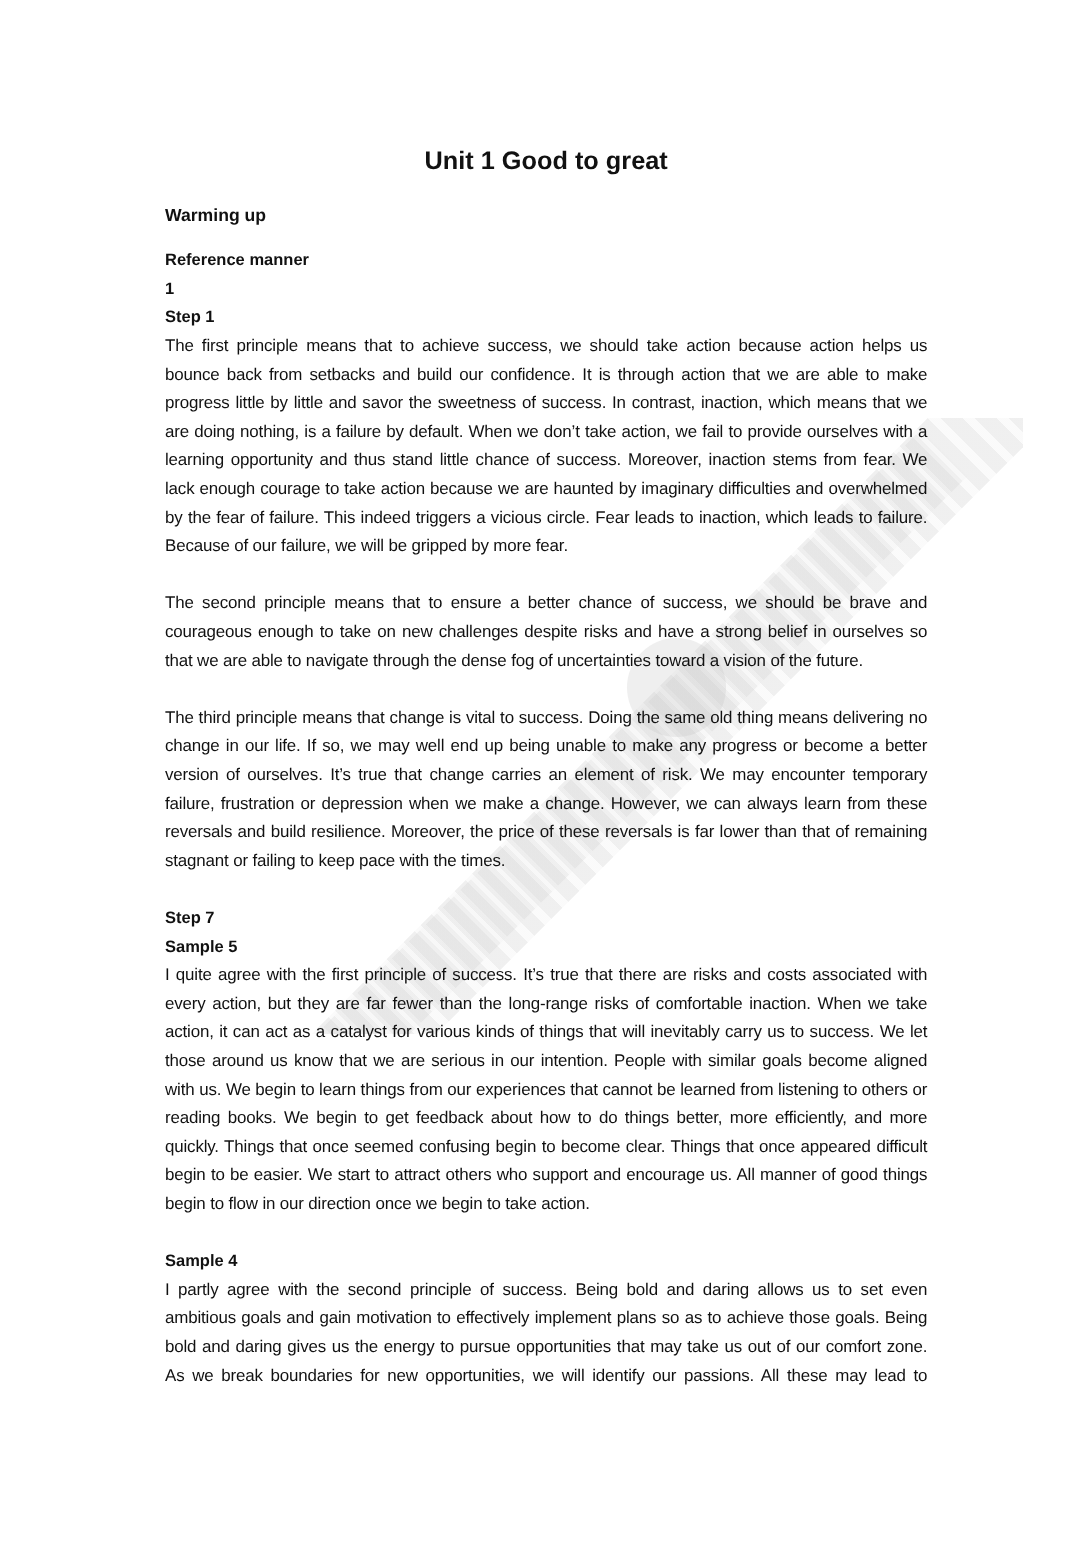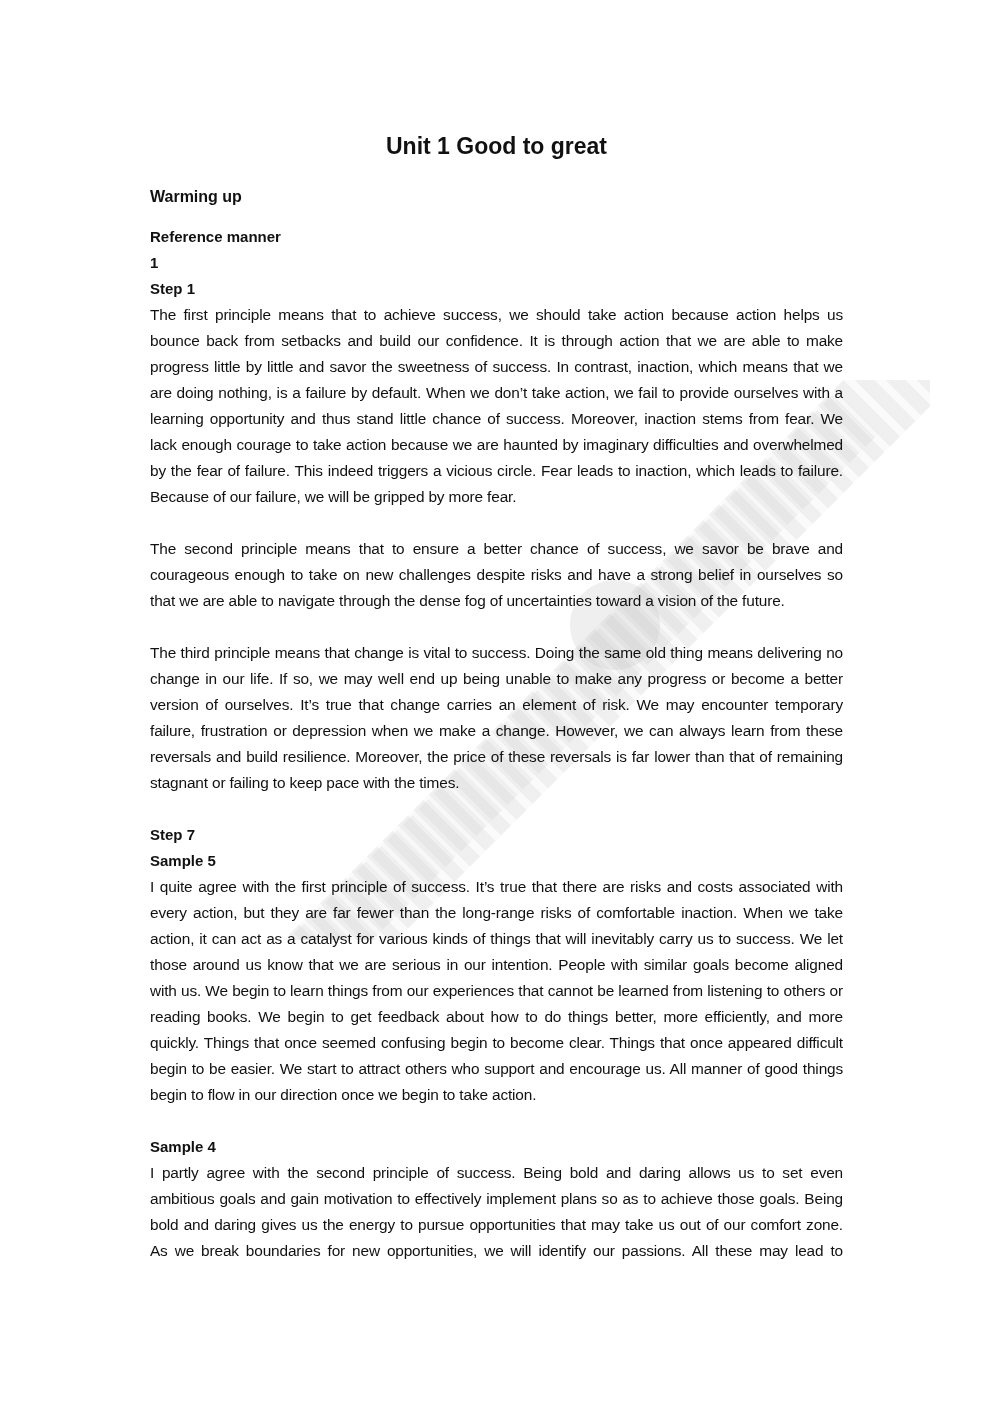--- a/index.html
+++ b/index.html
@@ -33,21 +33,21 @@
   </div>
 
   <div class="content">
     <h1>Unit 1 Good to great</h1>
     <h2>Warming up</h2>
     <div class="label" style="top:224px">Reference manner</div>
     <div class="label" style="top:250px">1</div>
     <div class="label" style="top:276px">Step 1</div>
 
     <p class="para" style="top:302px">The first principle means that to achieve success, we should take action because action helps us bounce back from setbacks and build our confidence. It is through action that we are able to make progress little by little and savor the sweetness of success. In contrast, inaction, which means that we are doing nothing, is a failure by default. When we don’t take action, we fail to provide ourselves with a learning opportunity and thus stand little chance of success. Moreover, inaction stems from fear. We lack enough courage to take action because we are haunted by imaginary difficulties and overwhelmed by the fear of failure. This indeed triggers a vicious circle. Fear leads to inaction, which leads to failure. Because of our failure, we will be gripped by more fear.</p>
-    <p class="para" style="top:536px">The second principle means that to ensure a better chance of success, we savor be brave and courageous enough to take on new challenges despite risks and have a strong belief in ourselves so that we are able to navigate through the dense fog of uncertainties toward a vision of the future.</p>
+    <p class="para" style="top:536px">The second principle means that to ensure a better chance of success, we should be brave and courageous enough to take on new challenges despite risks and have a strong belief in ourselves so that we are able to navigate through the dense fog of uncertainties toward a vision of the future.</p>
     <p class="para" style="top:640px">The third principle means that change is vital to success. Doing the same old thing means delivering no change in our life. If so, we may well end up being unable to make any progress or become a better version of ourselves. It’s true that change carries an element of risk. We may encounter temporary failure, frustration or depression when we make a change. However, we can always learn from these reversals and build resilience. Moreover, the price of these reversals is far lower than that of remaining stagnant or failing to keep pace with the times.</p>
 
     <div class="label" style="top:822px">Step 7</div>
     <div class="label" style="top:848px">Sample 5</div>
     <p class="para" style="top:874px">I quite agree with the first principle of success. It’s true that there are risks and costs associated with every action, but they are far fewer than the long-range risks of comfortable inaction. When we take action, it can act as a catalyst for various kinds of things that will inevitably carry us to success. We let those around us know that we are serious in our intention. People with similar goals become aligned with us. We begin to learn things from our experiences that cannot be learned from listening to others or reading books. We begin to get feedback about how to do things better, more efficiently, and more quickly. Things that once seemed confusing begin to become clear. Things that once appeared difficult begin to be easier. We start to attract others who support and encourage us. All manner of good things begin to flow in our direction once we begin to take action.</p>
 
     <div class="label" style="top:1134px">Sample 4</div>
     <p class="para" style="top:1160px; text-align-last: justify;">I partly agree with the second principle of success. Being bold and daring allows us to set even ambitious goals and gain motivation to effectively implement plans so as to achieve those goals. Being bold and daring gives us the energy to pursue opportunities that may take us out of our comfort zone. As we break boundaries for new opportunities, we will identify our passions. All these may lead to</p>
   </div>
 </div>

